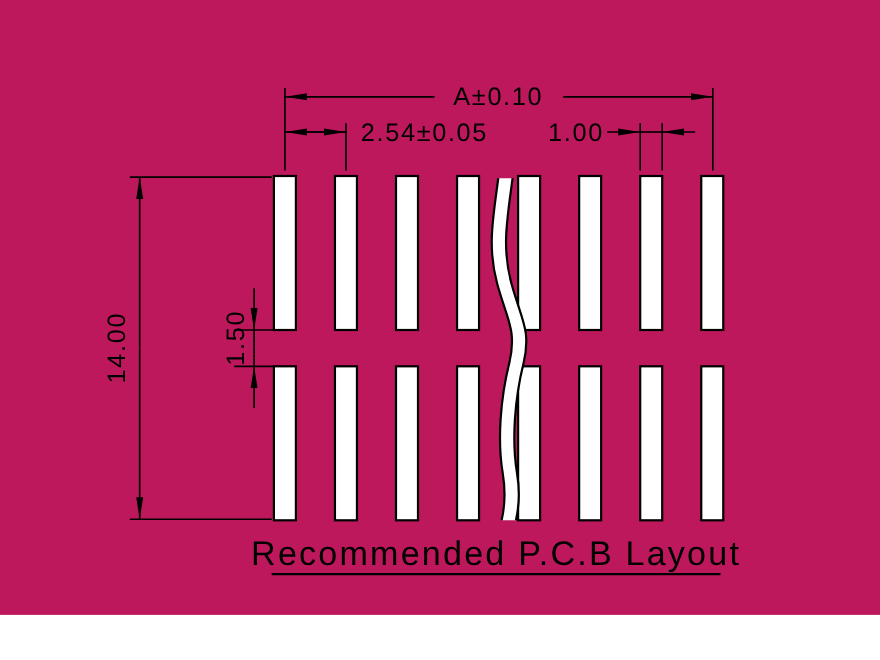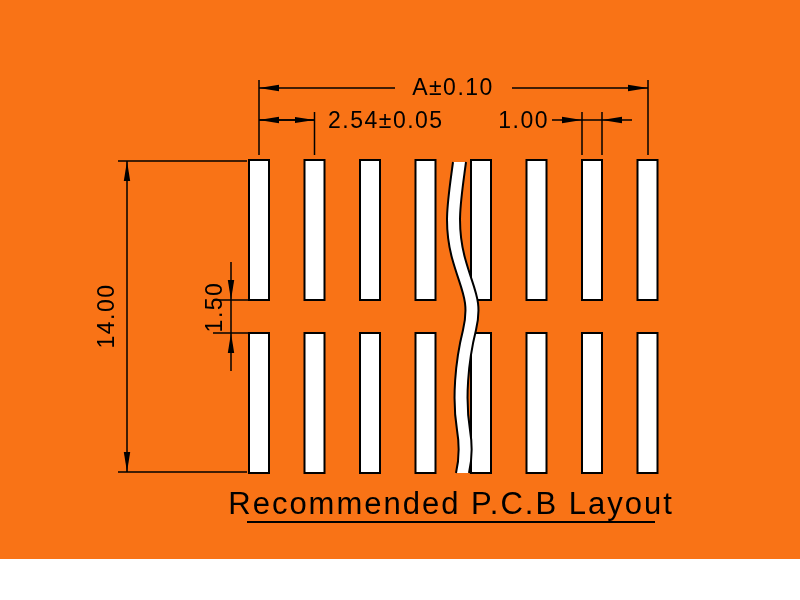--- a/index.html
+++ b/index.html
@@ -5,21 +5,21 @@
   html, body {
     margin: 0;
     padding: 0;
     background: #ffffff;
     font-family: "Liberation Sans", sans-serif;
   }
   #stage {
     position: relative;
     width: 800px;
     height: 559px;
-    background: #f97316;
+    background: #be185d;
     overflow: hidden;
   }
   svg { display: block; }
   .thin  { stroke: #000; stroke-width: 1.5; fill: none; }
   .thick { stroke: #000; stroke-width: 2;   fill: none; }
   .pad   { stroke: #000; stroke-width: 2;   fill: #ffffff; }
   .erase { fill: #ffffff; stroke: none; }
   .dim-text {
     font-family: "Liberation Sans", sans-serif;
     font-size: 23px;

